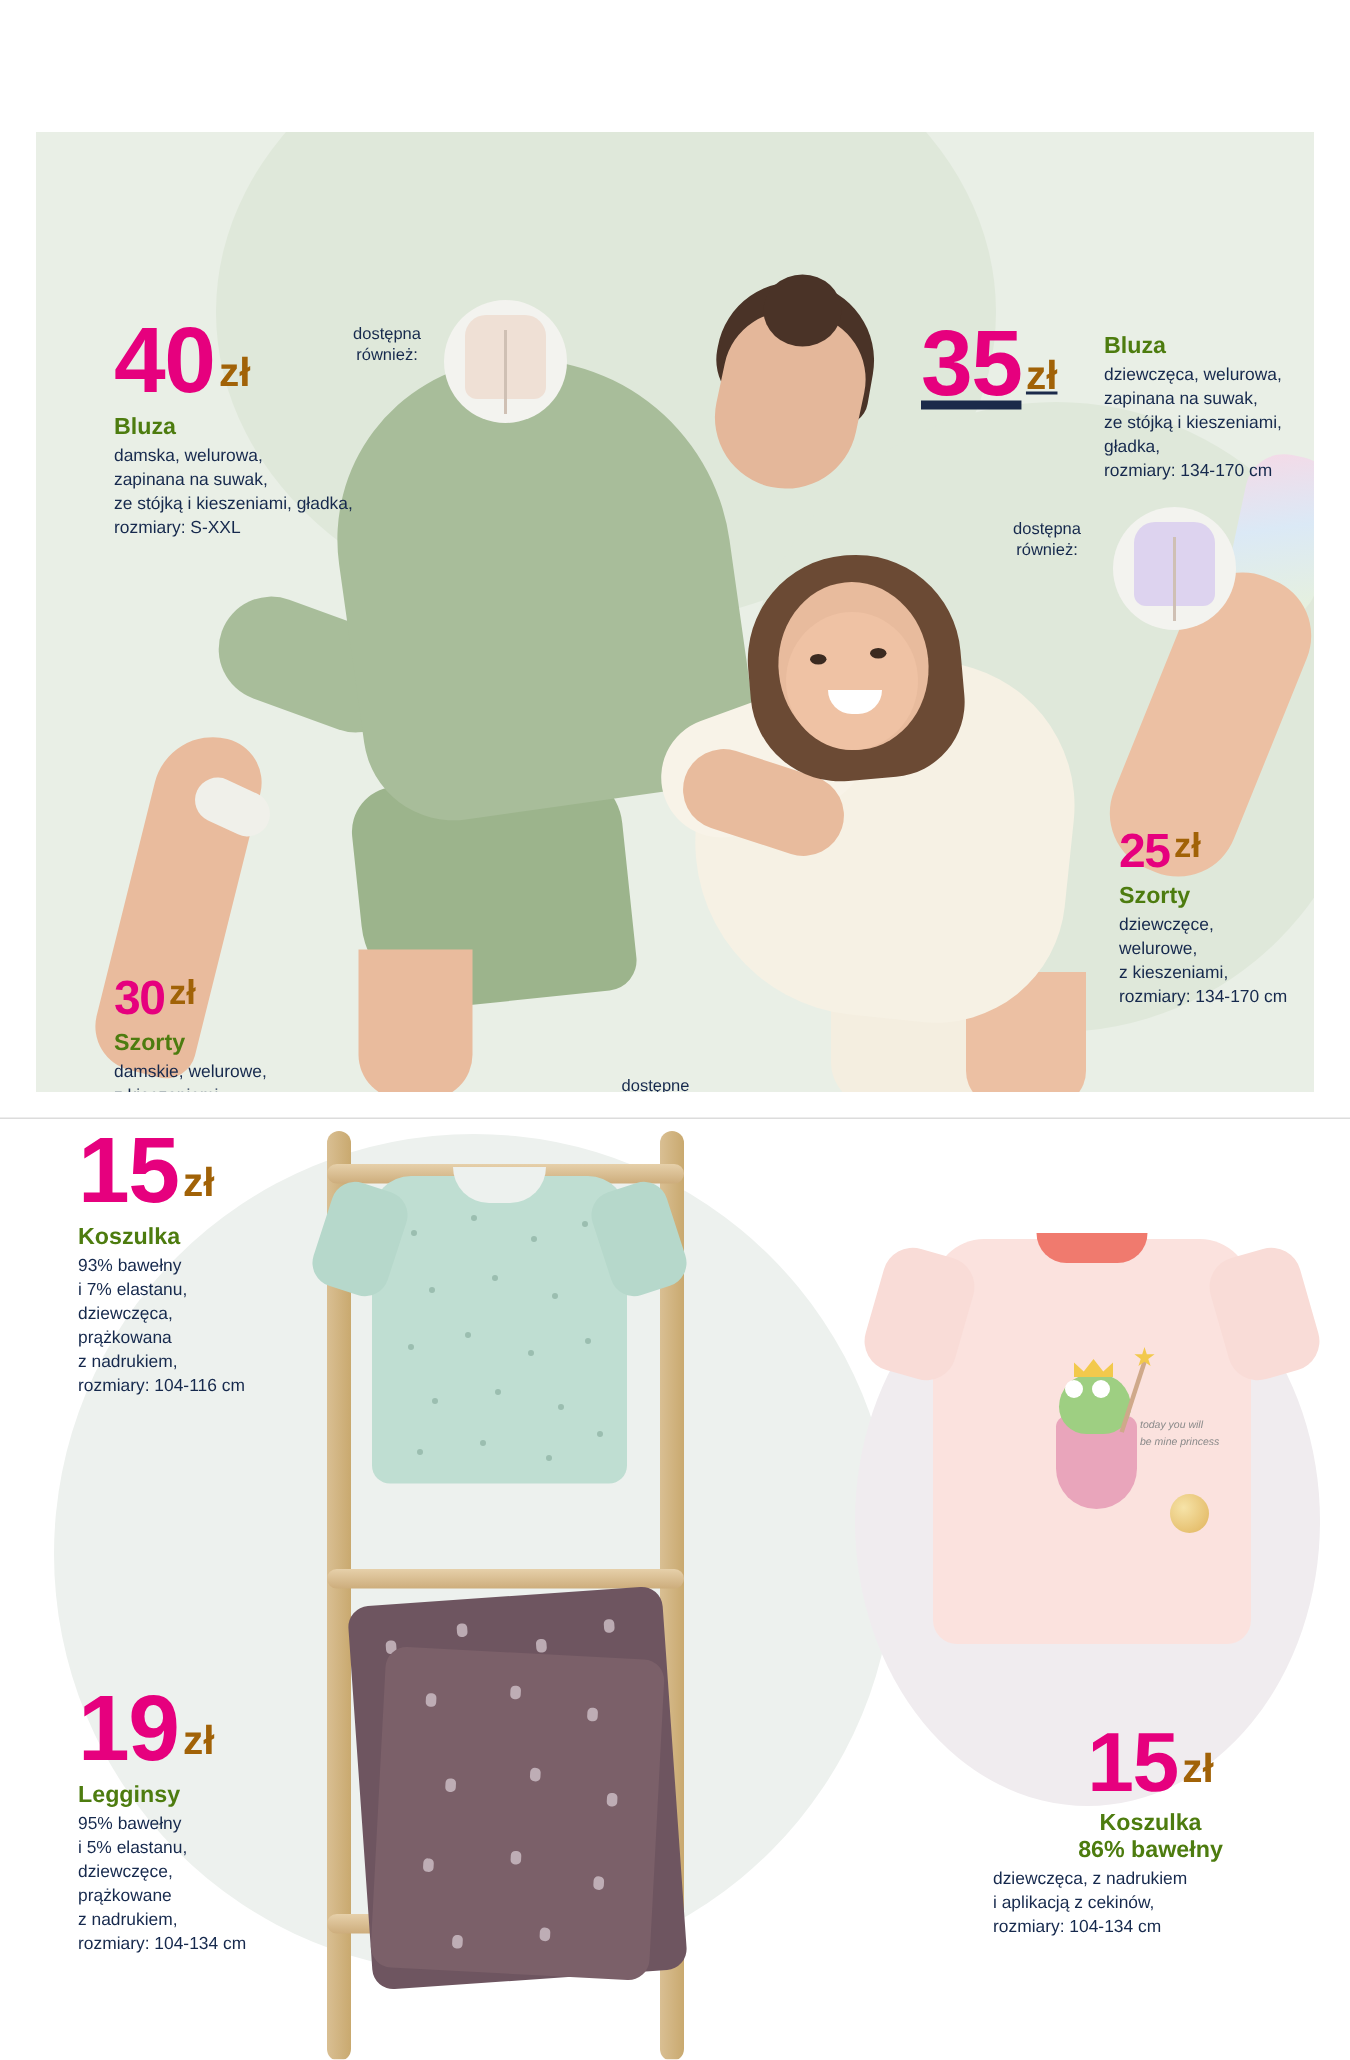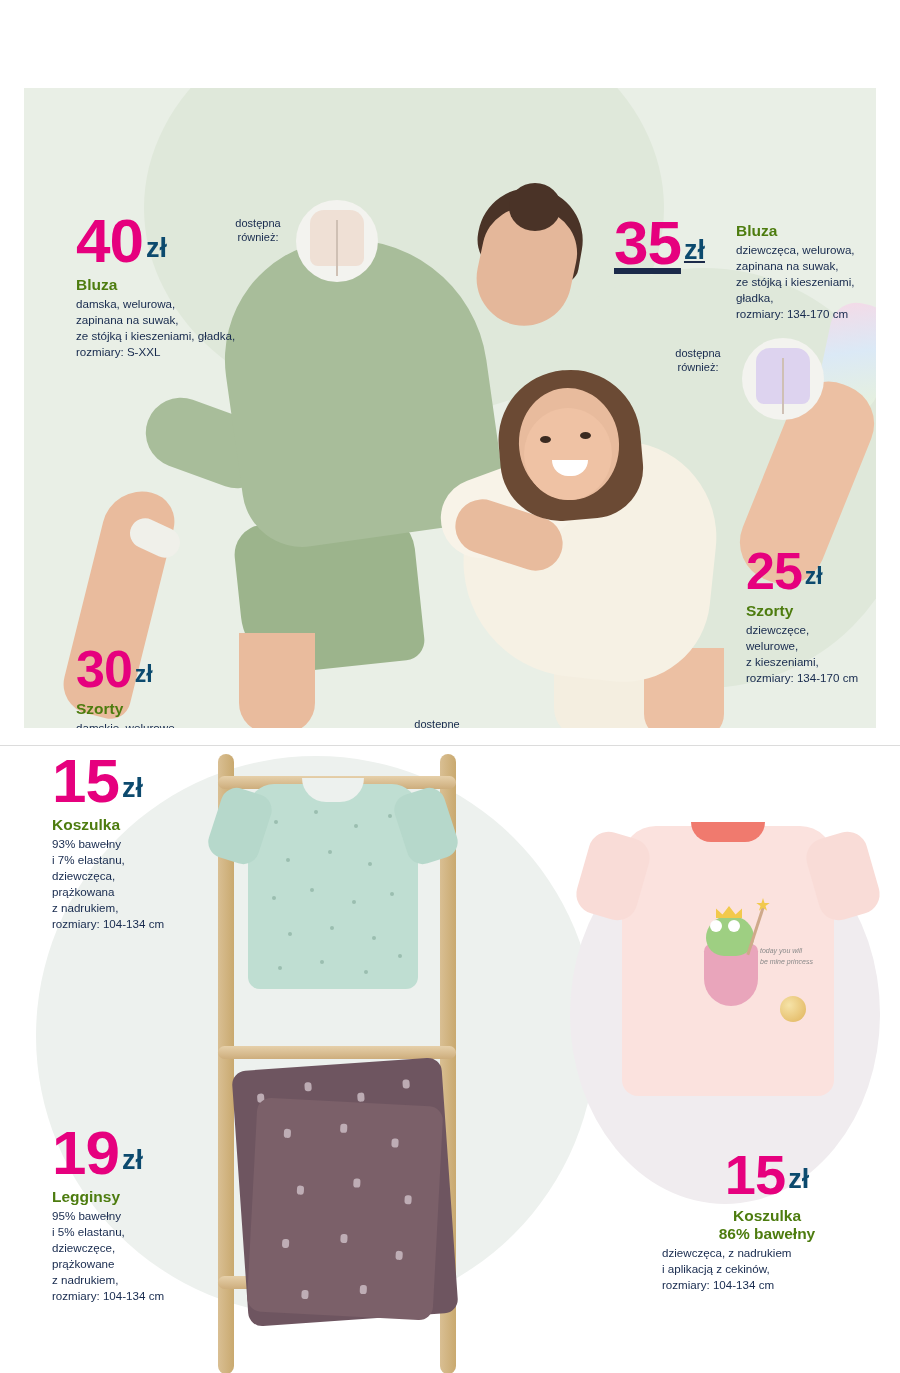--- a/index.html
+++ b/index.html
@@ -205,25 +205,25 @@
   .price-num {
     font-size: 62px;
     font-weight: bold;
     color: #e6007e;
     line-height: 0.82;
     letter-spacing: -1px;
   }
   .price-cur {
     font-size: 27px;
     font-weight: bold;
-    color: #0c4a6e;
+    color: #a16207;
     margin-left: 3px;
     margin-bottom: 3px;
   }
-  .price-num.small { font-size: 52px; }
+  .price-num.small { font-size: 32px; }
   .price-cur.small { font-size: 23px; }
   .prod-title {
     font-size: 15.5px;
     font-weight: bold;
     color: #4d7c0f;
     margin-top: 9px;
   }
   .prod-desc {
     font-size: 11.6px;
     color: #16294d;
@@ -571,21 +571,21 @@
     <div class="price-row">
       <span class="price-num">15</span>
       <span class="price-cur">zł</span>
     </div>
     <div class="prod-title">Koszulka</div>
     <div class="prod-desc">93% bawełny
 i 7% elastanu,
 dziewczęca,
 prążkowana
 z nadrukiem,
-rozmiary: 104-134 cm</div>
+rozmiary: 104-116 cm</div>
   </div>
 
   <div class="price-block p12">
     <div class="price-row">
       <span class="price-num">19</span>
       <span class="price-cur">zł</span>
     </div>
     <div class="prod-title">Legginsy</div>
     <div class="prod-desc">95% bawełny
 i 5% elastanu,

